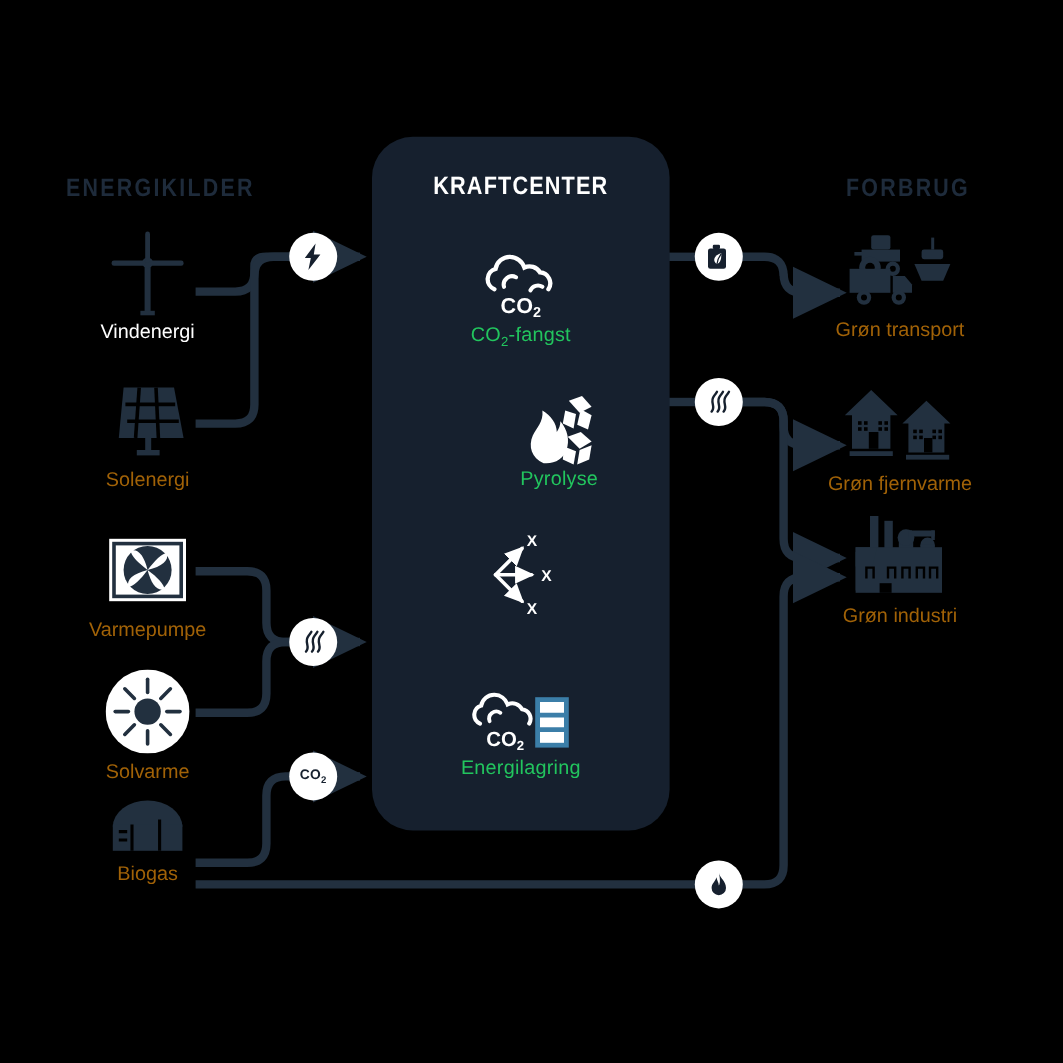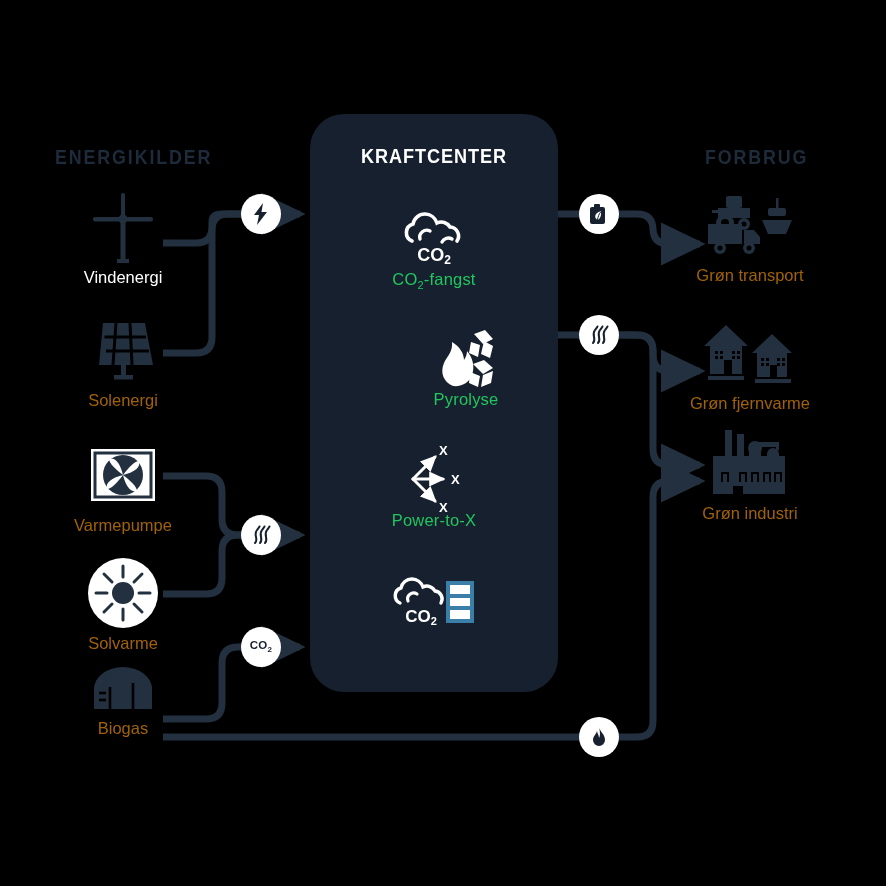--- a/index.html
+++ b/index.html
@@ -131,34 +131,34 @@
           <defs>
             <marker id="wa" markerWidth="6" markerHeight="6" refX="4.6" refY="3" orient="auto">
               <path d="M0,0.5 L5.4,3 L0,5.5 z" fill="#fff"></path>
             </marker>
           </defs>
           <text x="41" y="9" font-size="13" font-weight="bold" fill="#fff" font-family="Liberation Sans, sans-serif">X</text>
           <text x="53" y="38" font-size="13" font-weight="bold" fill="#fff" font-family="Liberation Sans, sans-serif">X</text>
           <text x="41" y="66" font-size="13" font-weight="bold" fill="#fff" font-family="Liberation Sans, sans-serif">X</text>
         </svg>
       </div>
-      <div class="lb">Power-to-X</div>
     </div>
 
     <div class="pnode" style="top:453px;">
       <div class="ic">
         <svg width="84" height="56" viewBox="0 0 84 56">
           <path d="M8,32 a8,8 0 0 1 1,-15 a11,11 0 0 1 11,-9 a12,12 0 0 1 11,8 a9,9 0 0 1 12,4 a8,8 0 0 1 6,12" fill="none" stroke="#fff" stroke-width="3.4" stroke-linecap="round"></path>
           <path d="M16,30 a6,6 0 0 1 9,-7" fill="none" stroke="#fff" stroke-width="3.2" stroke-linecap="round"></path>
           <text x="29" y="51" font-size="17" font-weight="bold" fill="#fff" text-anchor="middle" font-family="Liberation Sans, sans-serif">CO<tspan font-size="11" dy="3">2</tspan></text>
           <rect x="56" y="12" width="24" height="38" fill="#fff" stroke="#3b7ea8" stroke-width="4"></rect>
           <line x1="56" y1="25" x2="80" y2="25" stroke="#3b7ea8" stroke-width="4"></line>
           <line x1="56" y1="37" x2="80" y2="37" stroke="#3b7ea8" stroke-width="4"></line>
         </svg>
       </div>
+      <div class="lb">Energilagring</div>
     </div>
   </div>
 
   <div class="node on" style="left:43px;top:192px;width:160px;">
     <div class="ic">
       <svg width="64" height="72" viewBox="0 0 64 72">
         <rect x="29.5" y="28" width="5" height="42" fill="#22303f"></rect>
         <circle cx="32" cy="28" r="4.5" fill="#22303f"></circle>
         <rect x="30" y="2" width="4" height="26" rx="2" fill="#22303f"></rect>
         <rect x="2" y="26" width="28" height="4.5" rx="2" fill="#22303f"></rect>

